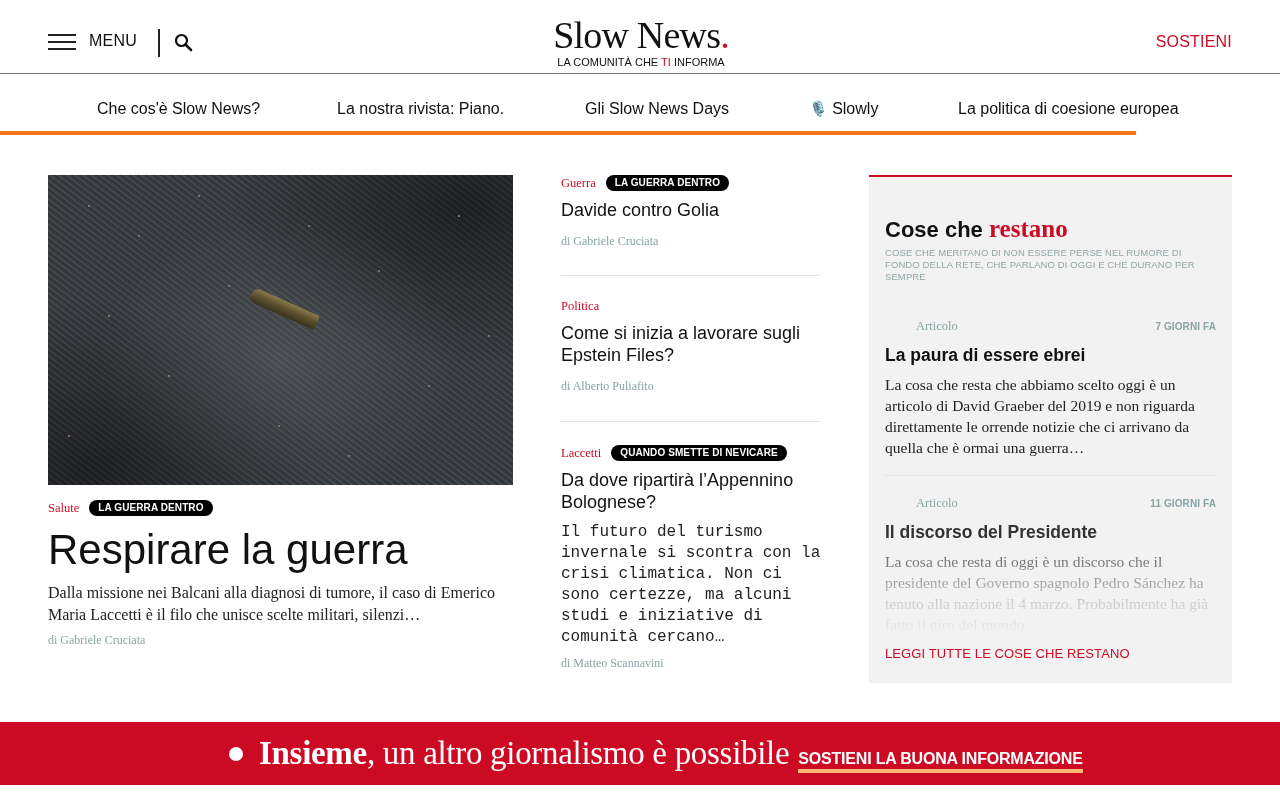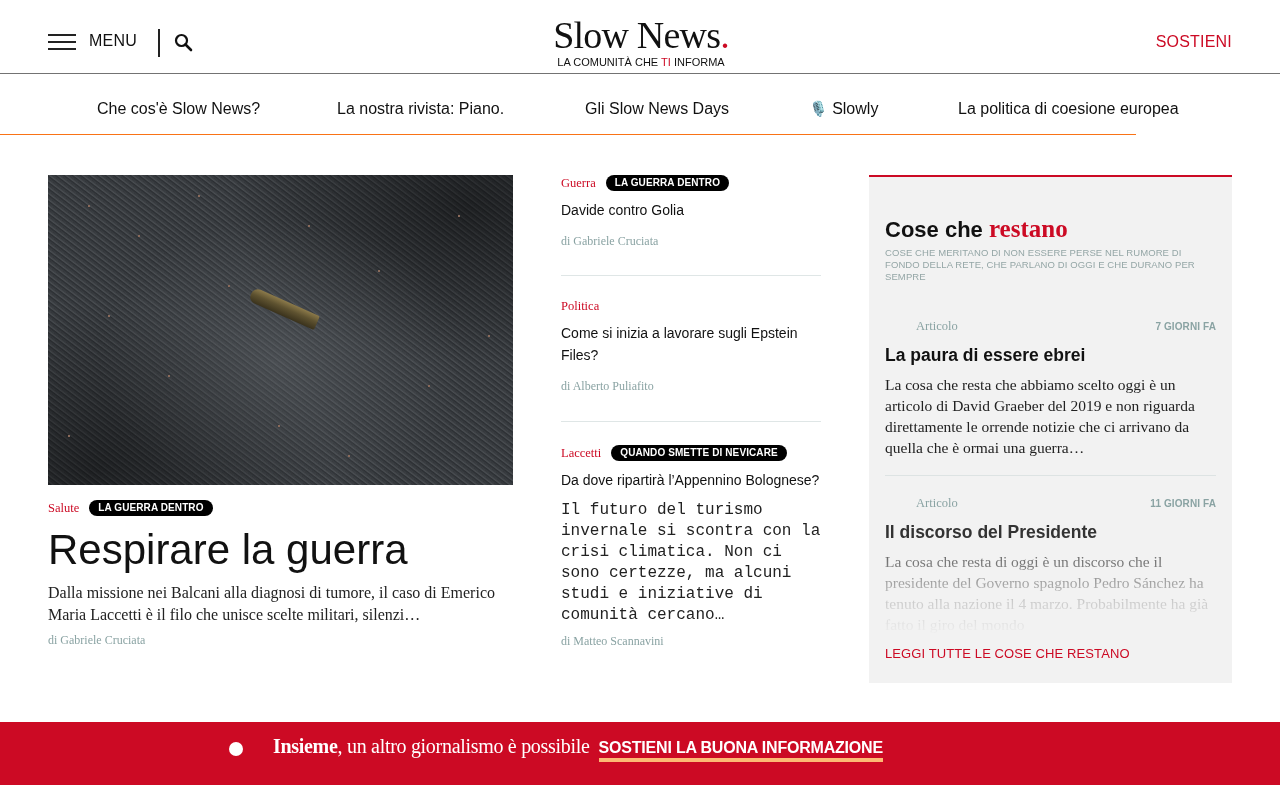--- a/index.html
+++ b/index.html
@@ -20,21 +20,21 @@
 
   .logo { position: absolute; left: 546px; top: 14px; width: 190px; text-align: center; }
   .logo-title { font-family: "Liberation Serif", serif; font-size: 38px; letter-spacing: -0.8px; color: #111; line-height: 42px; }
   .logo-dot { color: #cc0a24; }
   .logo-sub { font-size: 11px; color: #111; letter-spacing: 0px; margin-top: 0px; }
   .logo-sub .red { color: #cc0a24; }
 
   .subscribe { position: absolute; right: 48px; top: 33px; font-size: 16px; color: #cc0a24; letter-spacing: 0.2px; cursor: pointer; }
 
   
-  .nav { position: absolute; top: 86px; left: 0; width: 1136px; height: 49px; border-bottom: 1px solid #f97316; }
+  .nav { position: absolute; top: 86px; left: 0; width: 1136px; height: 49px; border-bottom: 4px solid #f97316; }
   .nav-item { position: absolute; top: 14px; font-size: 16px; color: #111; cursor: pointer; white-space: nowrap; }
 
   
   .hero-img { position: absolute; left: 48px; top: 175px; width: 465px; height: 310px; overflow: hidden;
     background:
       radial-gradient(ellipse at 50% 60%, rgba(110,115,120,0.35) 0%, rgba(0,0,0,0) 55%),
       radial-gradient(ellipse at 90% 10%, rgba(0,0,0,0.45) 0%, rgba(0,0,0,0) 40%),
       radial-gradient(ellipse at 10% 95%, rgba(0,0,0,0.45) 0%, rgba(0,0,0,0) 40%),
       repeating-linear-gradient(37deg, #3a3e42 0px, #2c2f33 2px, #4a4e52 3px, #33363a 5px),
       #36393d; }
@@ -46,21 +46,21 @@
   .cat { font-family: "Liberation Serif", serif; font-size: 12.5px; color: #cc0a24; }
   .pill { margin-left: 10px; background: #000; color: #fff; font-size: 10px; font-weight: bold; padding: 2px 9px; border-radius: 9px; letter-spacing: 0.1px; line-height: 12px; cursor: pointer; }
 
   .hero-tags { position: absolute; left: 48px; top: 500px; }
   .hero-title { position: absolute; left: 48px; top: 524px; font-size: 42px; line-height: 52px; color: #111; letter-spacing: 0px; }
   .hero-excerpt { position: absolute; left: 48px; top: 582px; width: 470px; font-family: "Liberation Serif", serif; font-size: 16px; line-height: 21.5px; color: #222; }
   .hero-author { position: absolute; left: 48px; top: 633px; font-family: "Liberation Serif", serif; font-size: 12px; color: #8aa3a3; }
 
   
   .mid { position: absolute; left: 561px; width: 260px; }
-  .mid-title { font-size: 14px; line-height: 22px; color: #111; margin-top: 8px; }
+  .mid-title { font-size: 18px; line-height: 22px; color: #111; margin-top: 8px; }
   .mid-author { font-family: "Liberation Serif", serif; font-size: 12px; color: #8aa3a3; }
   .mid-excerpt { font-family: Liberation Mono, monospace; font-size: 16px; line-height: 21px; color: #222; margin-top: 9px; }
   .mid-sep { position: absolute; left: 561px; width: 260px; height: 1px; background: #dfe6e6; }
 
   
   .side { position: absolute; left: 869px; top: 175px; width: 363px; height: 508px; background: #f2f2f2; border-top: 2px solid #cc0a24; overflow: hidden; }
   .side-title { position: absolute; left: 16px; top: 38px; font-size: 22px; font-weight: bold; color: #111; }
   .side-title .serif { font-family: "Liberation Serif", serif; color: #cc0a24; font-size: 25px; }
   .side-sub { position: absolute; left: 16px; top: 70px; width: 330px; font-size: 9.5px; line-height: 12px; color: #94a6a6; letter-spacing: 0.1px; }
   .card { position: absolute; left: 16px; width: 331px; }
@@ -70,21 +70,21 @@
   .card-title { position: absolute; left: 0; top: 26px; font-size: 17.5px; font-weight: bold; color: #111; white-space: nowrap; }
   .card-text { position: absolute; left: 0; top: 55px; width: 335px; font-family: "Liberation Serif", serif; font-size: 15.5px; line-height: 21px; color: #222; }
   .card-sep { position: absolute; left: 16px; top: 298px; width: 331px; height: 1px; background: #dde3e3; }
   .fade { position: absolute; left: 0; top: 370px; width: 363px; height: 90px; background: linear-gradient(180deg, rgba(242,242,242,0) 0%, rgba(242,242,242,0.75) 60%, #f2f2f2 100%); }
   .side-link { position: absolute; left: 16px; top: 469px; font-size: 13px; font-weight: normal; color: #cc0a24; letter-spacing: 0.1px; cursor: pointer; }
 
   
   .banner { position: absolute; left: 0; top: 722px; width: 1280px; height: 63px; background: #cc0a24; }
   .banner-inner { position: absolute; left: 229px; top: 13px; display: flex; align-items: baseline; white-space: nowrap; }
   .banner-dot { width: 14px; height: 14px; border-radius: 50%; background: #fff; margin-right: 16px; align-self: center; }
-  .banner-text { font-family: "Liberation Serif", serif; font-size: 20px; color: #fff; letter-spacing: -0.3px; margin-left: 14px; }
+  .banner-text { font-family: "Liberation Serif", serif; font-size: 33px; color: #fff; letter-spacing: -0.3px; }
   .banner-text b { font-weight: bold; }
   .banner-link { margin-left: 9px; font-size: 16px; font-weight: bold; color: #fff; border-bottom: 4px solid #fdba74; padding-bottom: 1px; cursor: pointer; letter-spacing: -0.2px; }
 </style>
 </head>
 <body>
 
 <header class="header">
   <div class="menu-btn">
     <div class="hamburger">
         <span></span>

